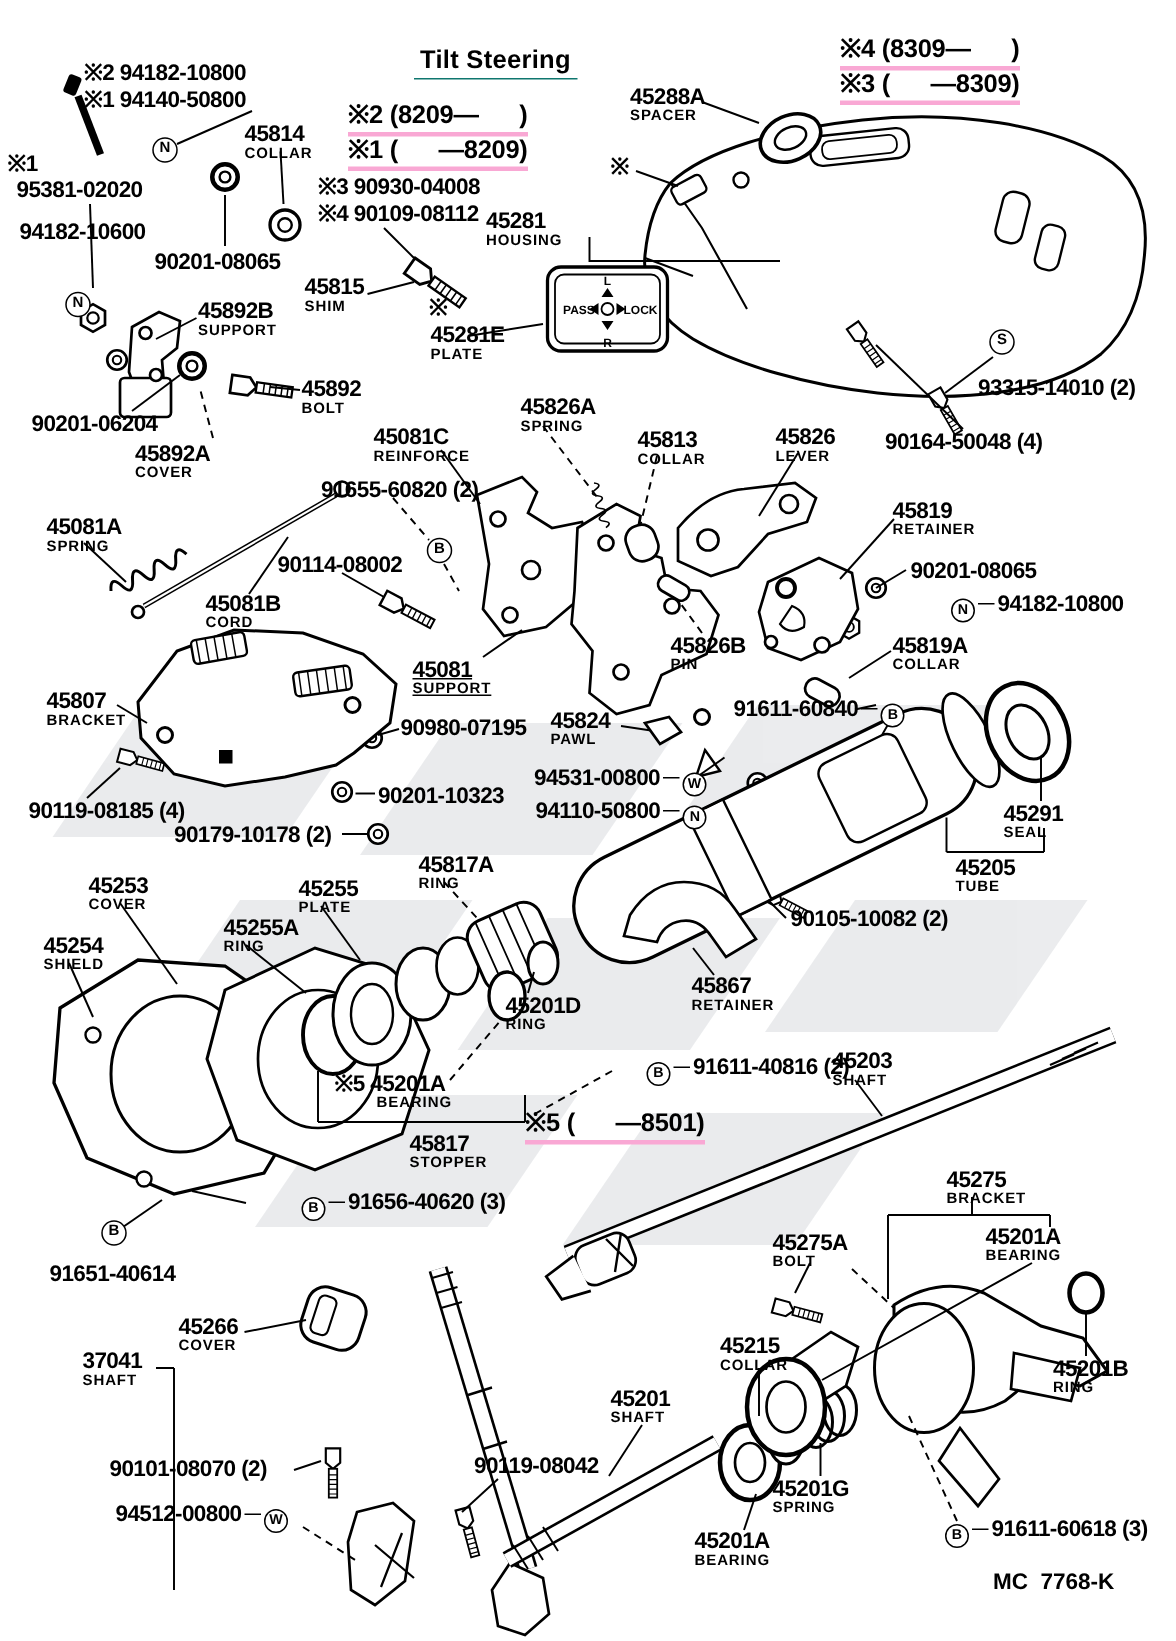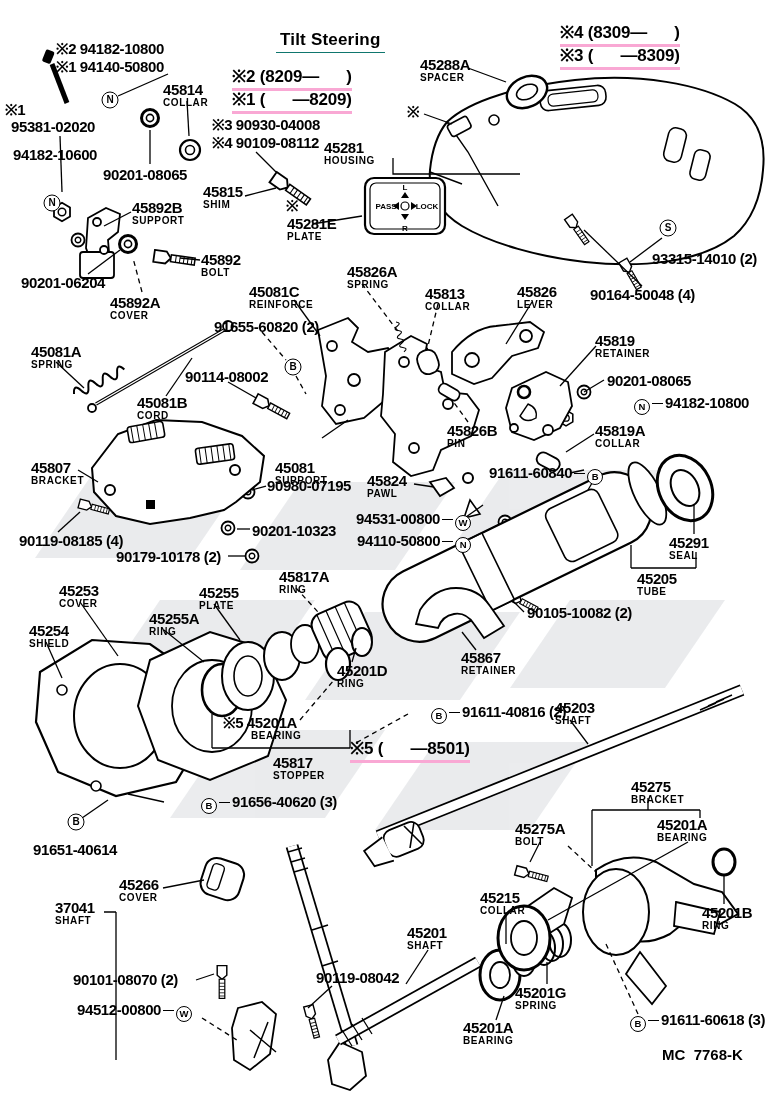--- a/index.html
+++ b/index.html
@@ -362,35 +362,35 @@
       <div class="callout" style="left: 203px; top: 184px;"><span><span class="num">45815</span></span><div class="cname">SHIM</div></div>
       <div class="callout" style="left: 420px; top: 57px;"><span><span class="num">45288A</span></span><div class="cname">SPACER</div></div>
       <div class="callout" style="left: 407px; top: 104px;"><span><span class="num">※</span></span></div>
       <div class="callout" style="left: 132px; top: 200px;"><span><span class="num">45892B</span></span><div class="cname">SUPPORT</div></div>
       <div class="callout" style="left: 286px; top: 198px;"><span><span class="num">※</span></span></div>
       <div class="callout" style="left: 287px; top: 216px;"><span><span class="num">45281E</span></span><div class="cname">PLATE</div></div>
       <div class="callout" style="left: 652px; top: 251px;"><span><span class="num">93315-14010 (2)</span></span></div>
       <div class="callout" style="left: 590px; top: 287px;"><span><span class="num">90164-50048 (4)</span></span></div>
       <div class="callout" style="left: 201px; top: 252px;"><span><span class="num">45892</span></span><div class="cname">BOLT</div></div>
       <div class="callout" style="left: 21px; top: 275px;"><span><span class="num">90201-06204</span></span></div>
-      <div class="callout" style="left: 110px; top: 295px;"><span><span class="num">45892A</span></span><div class="cname">COVER</div></div>
+      <div class="callout" style="left: 90px; top: 295px;"><span><span class="num">45892A</span></span><div class="cname">COVER</div></div>
       <div class="callout" style="left: 347px; top: 264px;"><span><span class="num">45826A</span></span><div class="cname">SPRING</div></div>
       <div class="callout" style="left: 249px; top: 284px;"><span><span class="num">45081C</span></span><div class="cname">REINFORCE</div></div>
       <div class="callout" style="left: 425px; top: 286px;"><span><span class="num">45813</span></span><div class="cname">COLLAR</div></div>
       <div class="callout" style="left: 517px; top: 284px;"><span><span class="num">45826</span></span><div class="cname">LEVER</div></div>
       <div class="callout" style="left: 214px; top: 319px;"><span><span class="num">91655-60820 (2)</span></span></div>
       <div class="callout" style="left: 595px; top: 333px;"><span><span class="num">45819</span></span><div class="cname">RETAINER</div></div>
       <div class="callout" style="left: 31px; top: 344px;"><span><span class="num">45081A</span></span><div class="cname">SPRING</div></div>
       <div class="callout" style="left: 185px; top: 369px;"><span><span class="num">90114-08002</span></span></div>
       <div class="callout" style="left: 607px; top: 373px;"><span><span class="num">90201-08065</span></span></div>
       <div class="callout" style="left: 634px; top: 395px;"><span><span class="cmark">N</span><span class="dashln"></span><span class="num">94182-10800</span></span></div>
       <div class="callout" style="left: 137px; top: 395px;"><span><span class="num">45081B</span></span><div class="cname">CORD</div></div>
       <div class="callout" style="left: 447px; top: 423px;"><span><span class="num">45826B</span></span><div class="cname">PIN</div></div>
       <div class="callout" style="left: 595px; top: 423px;"><span><span class="num">45819A</span></span><div class="cname">COLLAR</div></div>
-      <div class="callout" style="left: 275px; top: 460px;"><span><span class="num">45081</span></span><div class="cname">SUPPORT</div></div>
+      <div class="callout" style="left: 275px; top: 439px; text-decoration: underline;"><span><span class="num">45081</span></span><div class="cname">SUPPORT</div></div>
       <div class="callout" style="left: 489px; top: 465px;"><span><span class="num">91611-60840</span><span class="dashln"></span><span class="cmark">B</span></span></div>
       <div class="callout" style="left: 31px; top: 460px;"><span><span class="num">45807</span></span><div class="cname">BRACKET</div></div>
       <div class="callout" style="left: 267px; top: 478px;"><span><span class="num">90980-07195</span></span></div>
       <div class="callout" style="left: 367px; top: 473px;"><span><span class="num">45824</span></span><div class="cname">PAWL</div></div>
       <div class="callout" style="left: 356px; top: 511px;"><span><span class="num">94531-00800</span><span class="dashln"></span><span class="cmark">W</span></span></div>
       <div class="callout" style="left: 357px; top: 533px;"><span><span class="num">94110-50800</span><span class="dashln"></span><span class="cmark">N</span></span></div>
       <div class="callout" style="left: 252px; top: 523px;"><span><span class="num">90201-10323</span></span></div>
       <div class="callout" style="left: 19px; top: 533px;"><span><span class="num">90119-08185 (4)</span></span></div>
       <div class="callout" style="left: 116px; top: 549px;"><span><span class="num">90179-10178 (2)</span></span></div>
       <div class="callout" style="left: 669px; top: 535px;"><span><span class="num">45291</span></span><div class="cname">SEAL</div></div>

